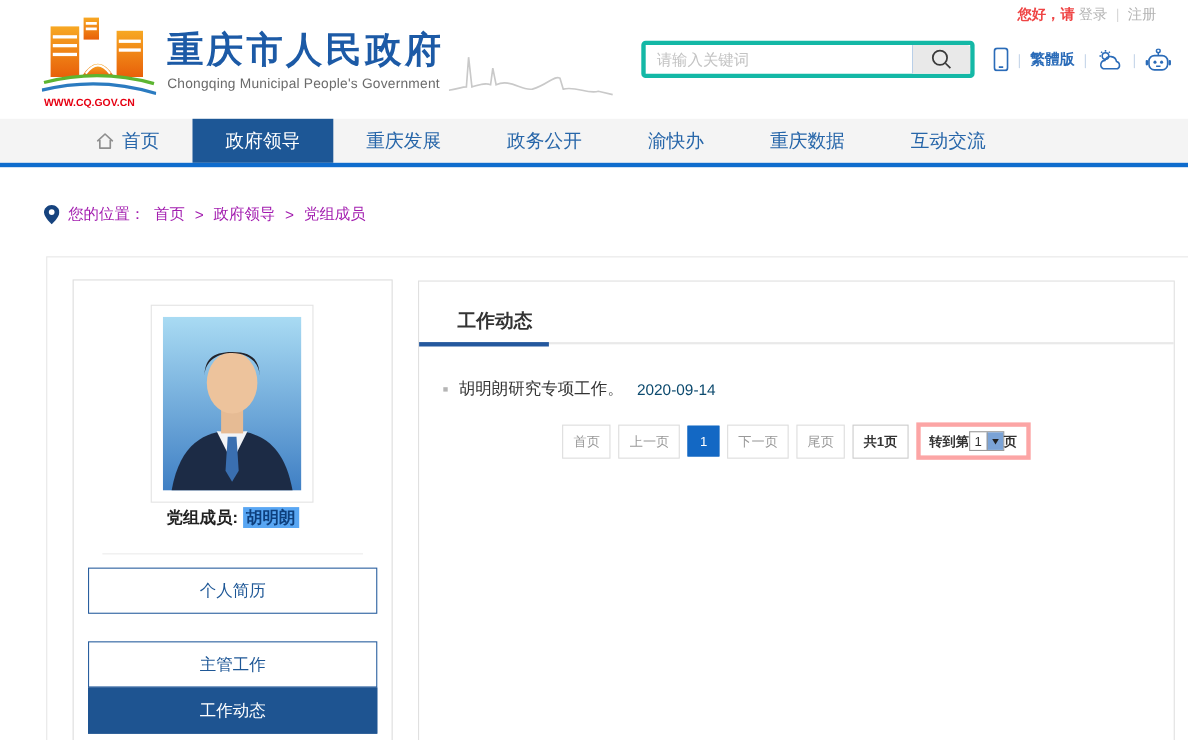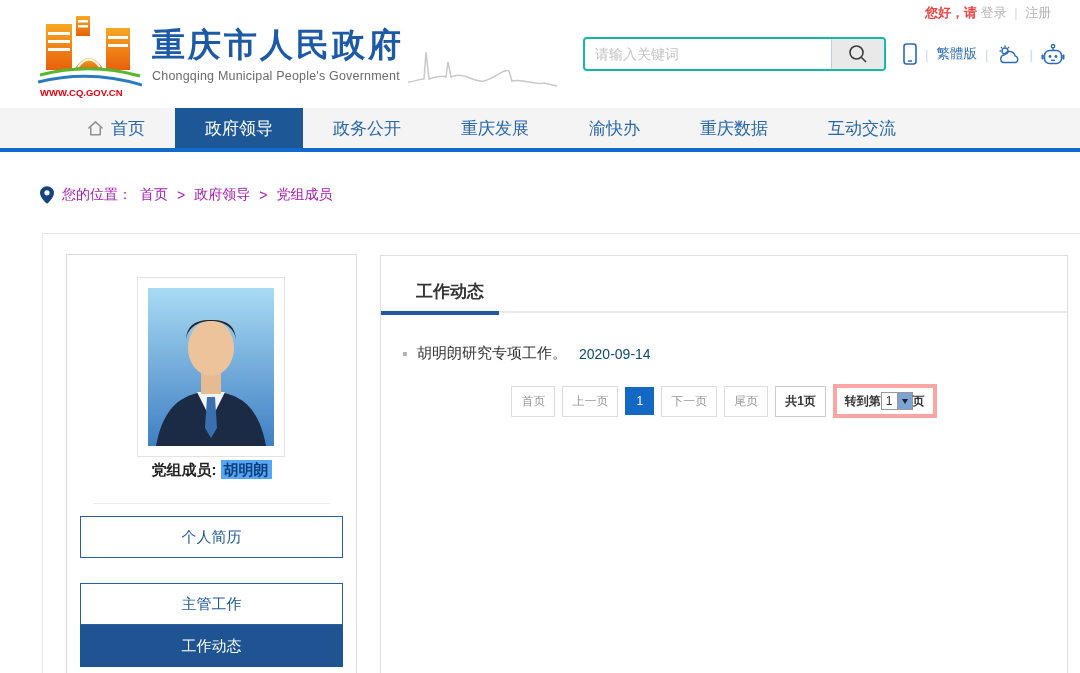--- a/index.html
+++ b/index.html
@@ -16,29 +16,29 @@
   .greet-sep { color:#d8d8d8; margin:0 4px; }
 
   
   .logo-area { position:absolute; left:38px; top:12px; display:flex; align-items:flex-start; }
   .logo-text { margin-left:10px; padding-top:16px; }
   .logo-title { font-size:33px; font-weight:700; color:#1c5aa6; letter-spacing:3px; line-height:1; }
   .logo-subtitle { font-size:12.5px; color:#6b6b6b; margin-top:8px; letter-spacing:0.2px; }
   .skyline { margin-left:4px; margin-top:30px; }
 
   
-  .search-box { position:absolute; left:583px; top:37px; width:303px; height:34px; border:2px solid #14b8a6; border-radius:4px; display:flex; background:#fff; }
+  .search-box { position:absolute; left:583px; top:37px; width:303px; height:34px; border:4px solid #14b8a6; border-radius:4px; display:flex; background:#fff; }
   .search-input { flex:1; border:none; outline:none; padding:0 10px; font-size:14px; color:#333; background:transparent; font-family:inherit; }
   .search-input::placeholder { color:#c3c3c3; }
   .search-btn { width:53px; background:#e9e9e9; border:none; border-left:1px solid #b9cfe8; border-radius:0 3px 3px 0; display:flex; align-items:center; justify-content:center; cursor:pointer; padding:0; }
 
   
   .quick-links { position:absolute; left:903px; top:42px; height:24px; display:flex; align-items:center; gap:8px; font-size:13.5px; }
   .ql-sep { color:#c9d8ea; }
-  .ql-label { color:#2a6bb8; font-weight:400; cursor:pointer; }
+  .ql-label { color:#2a6bb8; font-weight:700; cursor:pointer; }
   .ql-icon { display:flex; align-items:center; cursor:pointer; }
 
   
   .nav-bar { position:absolute; left:0; top:108px; width:1080px; height:40px; background:#f4f4f4; }
   .nav-list { list-style:none; margin:0; padding:0 0 0 56px; display:flex; }
   .nav-item { height:40px; padding:0 30px; font-size:17px; color:#2766a9; cursor:pointer; display:flex; align-items:center; gap:6px; white-space:nowrap; }
   .nav-item.active { background:#1d5796; color:#fff; }
   .nav-underline { position:absolute; left:0; top:148px; width:1080px; height:4px; background:#0f6ccd; }
 
   
@@ -175,24 +175,24 @@
       <svg width="19" height="18" viewBox="0 0 20 18">
         <path d="M3,9 L10,2.5 L17,9" stroke="#8f8f8f" stroke-width="1.6" fill="none" stroke-linecap="round" stroke-linejoin="round"></path>
         <path d="M5,8.2 L5,16 L15,16 L15,8.2" stroke="#8f8f8f" stroke-width="1.6" fill="none" stroke-linejoin="round"></path>
       </svg>
       <span>首页</span>
     </li>
     <li class="nav-item active">
       <span>政府领导</span>
     </li>
     <li class="nav-item">
+      <span>重庆发展</span>
+    </li>
+    <li class="nav-item">
       <span>政务公开</span>
-    </li>
-    <li class="nav-item">
-      <span>重庆发展</span>
     </li>
     <li class="nav-item">
       <span>渝快办</span>
     </li>
     <li class="nav-item">
       <span>重庆数据</span>
     </li>
     <li class="nav-item">
       <span>互动交流</span>
     </li>

